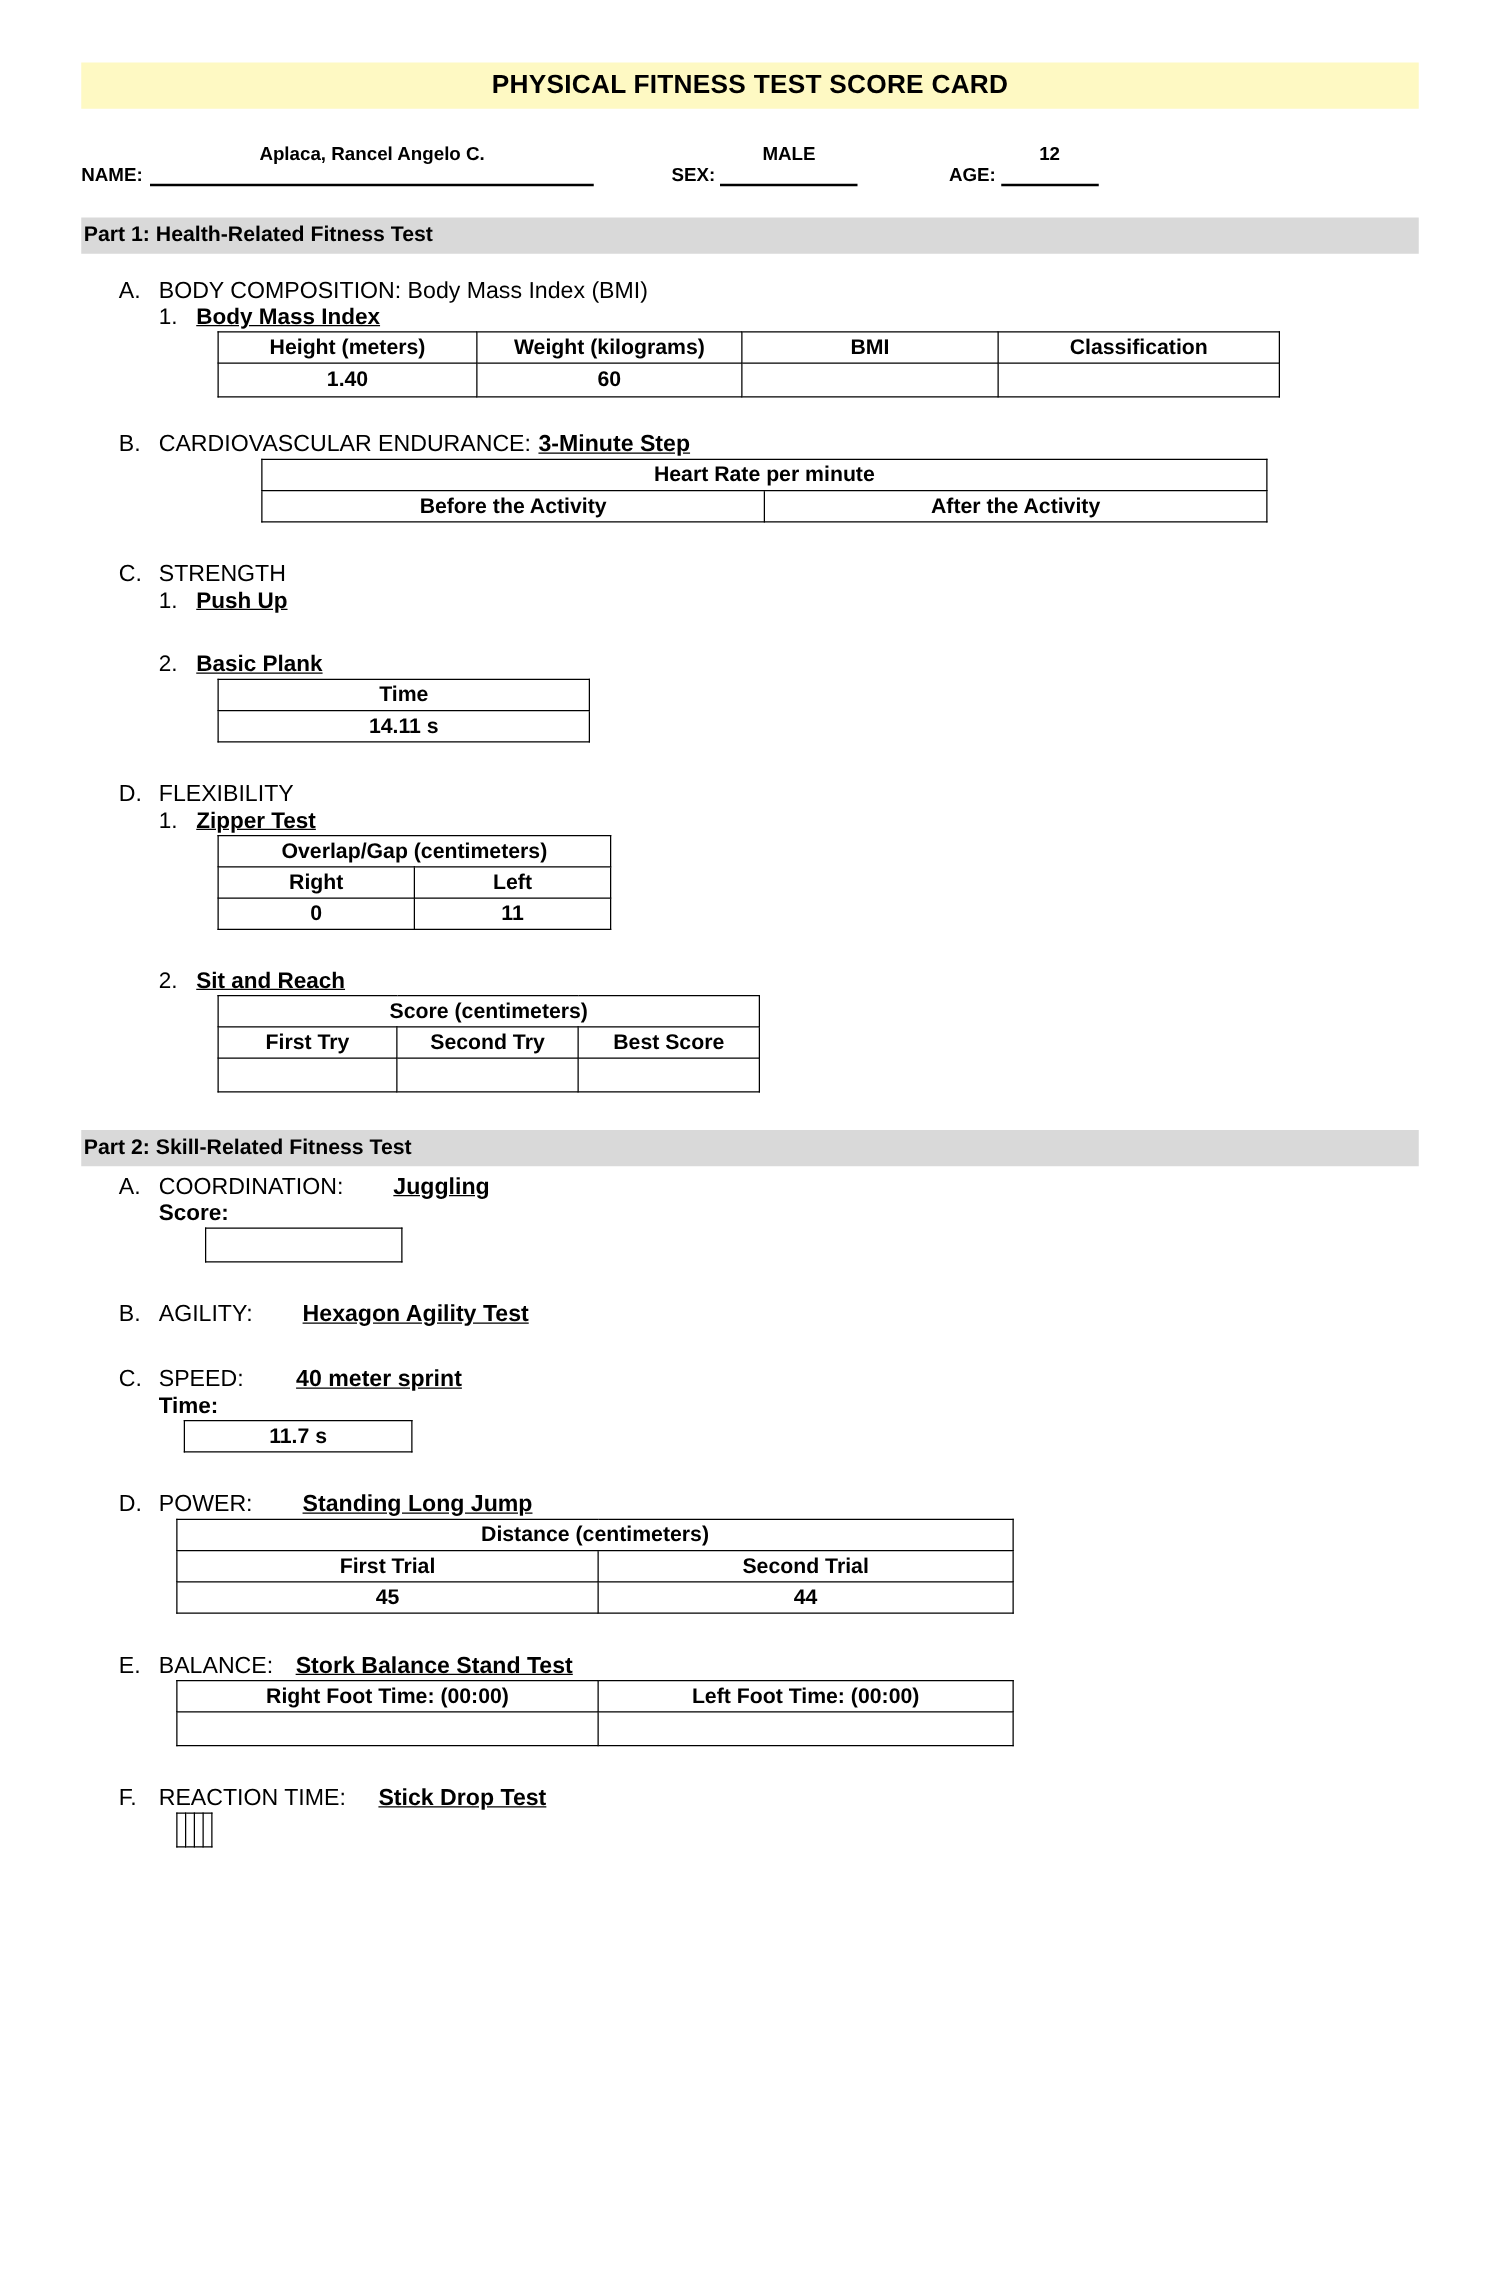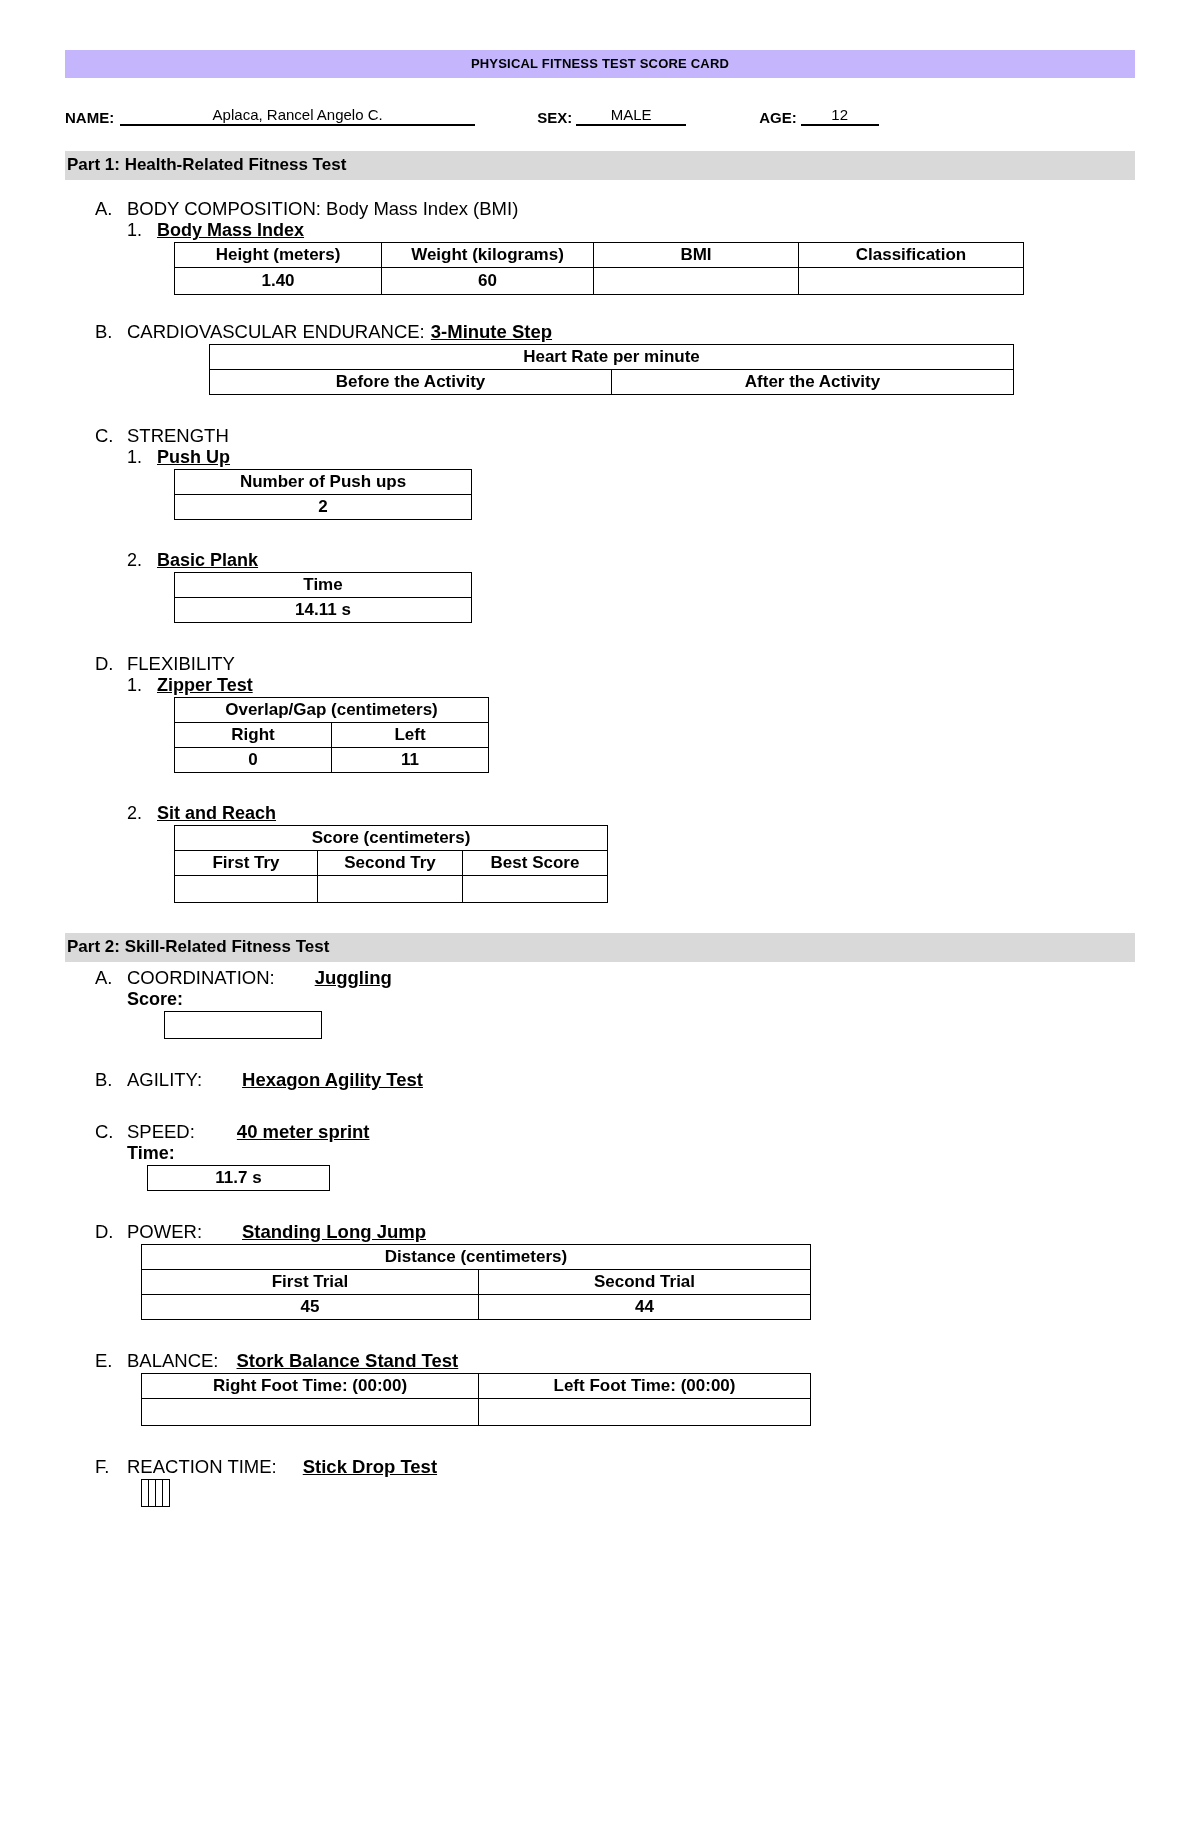--- a/index.html
+++ b/index.html
@@ -17,43 +17,43 @@
   .page {
     width: 1200px;
     min-height: 1835px;
     box-sizing: border-box;
     padding: 50px 65px 40px 65px;
     position: relative;
   }
 
   
   .title-banner {
-    background: #c4b5fd;
+    background: #fef9c3;
     text-align: center;
-    font-size: 13px;
+    font-size: 21px;
     font-weight: bold;
     letter-spacing: 0.2px;
     padding: 6px 0 7px 0;
     margin: 0 0 0 0;
   }
 
   
   .name-row {
     display: flex;
     align-items: flex-end;
     margin-top: 28px;
     font-size: 15px;
     font-weight: bold;
   }
   .field-label { white-space: nowrap; }
   .fill-blank {
     border-bottom: 2px solid #000;
     text-align: center;
-    font-weight: normal;
-    padding-bottom: 1px;
+    font-weight: bold;
+    padding-bottom: 15px;
     display: inline-block;
   }
   .blank-name { width: 355px; margin-left: 6px; }
   .blank-sex  { width: 110px; margin-left: 4px; }
   .blank-age  { width: 78px;  margin-left: 4px; }
   .gap-sex { width: 62px; }
   .gap-age { width: 73px; }
 
   
   .part-banner {
@@ -199,32 +199,20 @@
   <div class="spacer-30"></div>
 
   <div class="sec indent-A">
     <span class="sec-letter">C.</span>
     <span class="sec-title">STRENGTH</span>
   </div>
   <div class="sub indent-1">
     <span class="sub-num">1.</span>
     <span class="sub-title">Push Up</span>
   </div>
-  <div class="tbl-wrap" style="margin-left:85px;">
-    <table class="grid">
-      <tbody>
-          <tr>
-        <td style="width:290px">Number of Push ups</td>
-      </tr>
-      <tr>
-        <td>2</td>
-      </tr>
-    </tbody>
-      </table>
-  </div>
 
   <div class="spacer-30"></div>
 
   <div class="sub indent-1">
     <span class="sub-num">2.</span>
     <span class="sub-title">Basic Plank</span>
   </div>
   <div class="tbl-wrap" style="margin-left:85px;">
     <table class="grid">
       <tbody>

